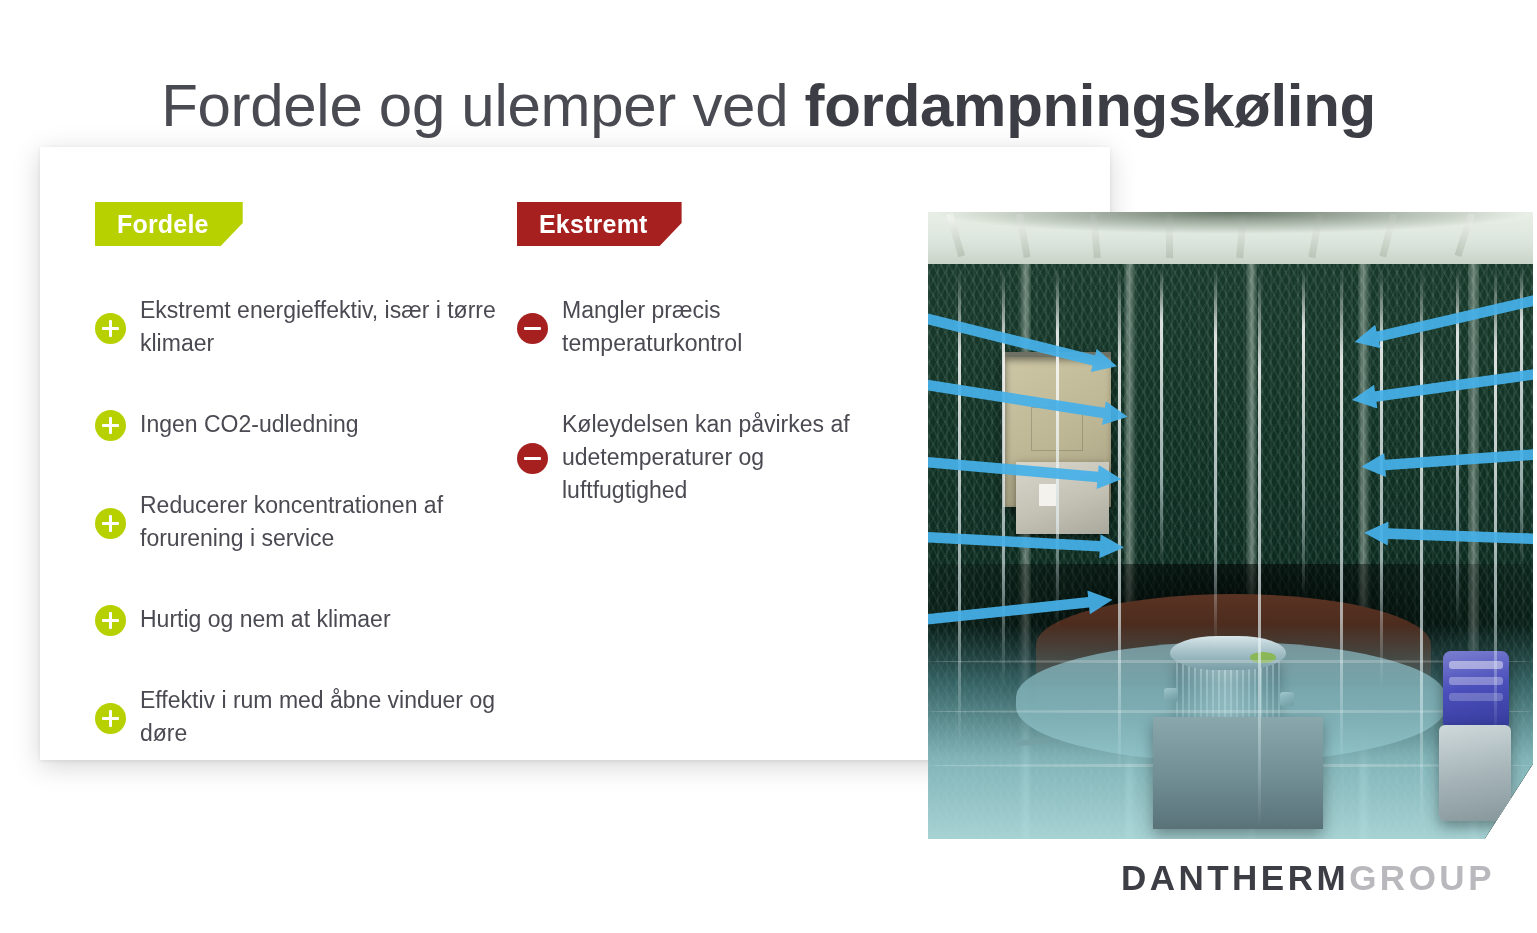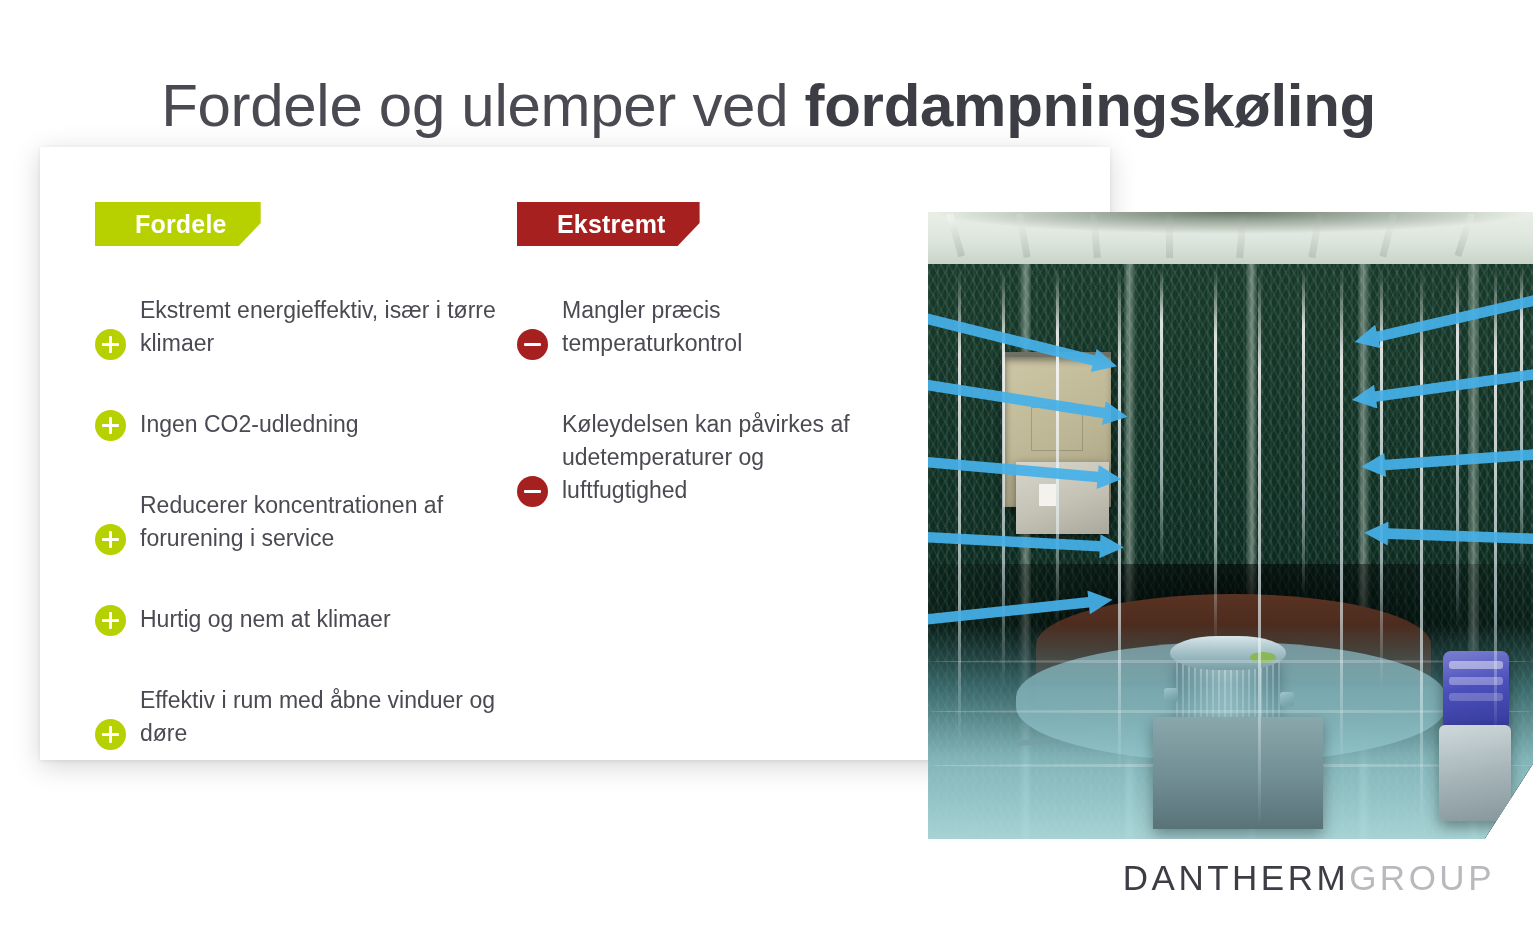--- a/index.html
+++ b/index.html
@@ -60,41 +60,41 @@
     top: 55px;
   }
   .column-pros { left: 55px; width: 420px; }
   .column-cons { left: 477px; width: 370px; }
 
   
   .ribbon {
     display: inline-block;
     position: relative;
     height: 44px;
-    padding: 0 34px 0 40px;
+    padding: 0 34px 0 22px;
     color: #ffffff;
     font-size: 25px;
     font-weight: 700;
     line-height: 44px;
     letter-spacing: 0.2px;
     -webkit-clip-path: polygon(0 0, 100% 0, 100% 48%, calc(100% - 22px) 100%, 0 100%);
     clip-path: polygon(0 0, 100% 0, 100% 48%, calc(100% - 22px) 100%, 0 100%);
   }
   .ribbon-pros { background: #b7d100; }
   .ribbon-cons { background: #a72020; }
 
   
   .bullet-list {
     list-style: none;
     margin: 38px 0 0 0;
     padding: 0;
   }
   .bullet-item {
     display: flex;
-    align-items: flex-end;
+    align-items: center;
     margin-bottom: 25px;
     margin-top: 48px;
   }
   .bullet-icon {
     flex: 0 0 auto;
     width: 31px;
     height: 31px;
     border-radius: 50%;
     position: relative;
     margin-top: 2px;
@@ -372,21 +372,21 @@
     clip-path: polygon(100% 50%, calc(100% - 24px) 0, calc(100% - 24px) 28%, 0 28%, 0 72%, calc(100% - 24px) 72%, calc(100% - 24px) 100%);
   }
 
   
   .logo {
     position: absolute;
     right: 42px;
     top: 858px;
     font-size: 35px;
     letter-spacing: 3.5px;
-    font-weight: 400;
+    font-weight: 700;
     white-space: nowrap;
   }
   .logo-dantherm { color: #3d3d45; }
   .logo-group    { color: #b8b8bd; }
 </style>
 </head>
 <body>
 
 <h1 class="page-title">
   <span>Fordele og ulemper ved </span><span class="title-bold">fordampningskøling</span>

